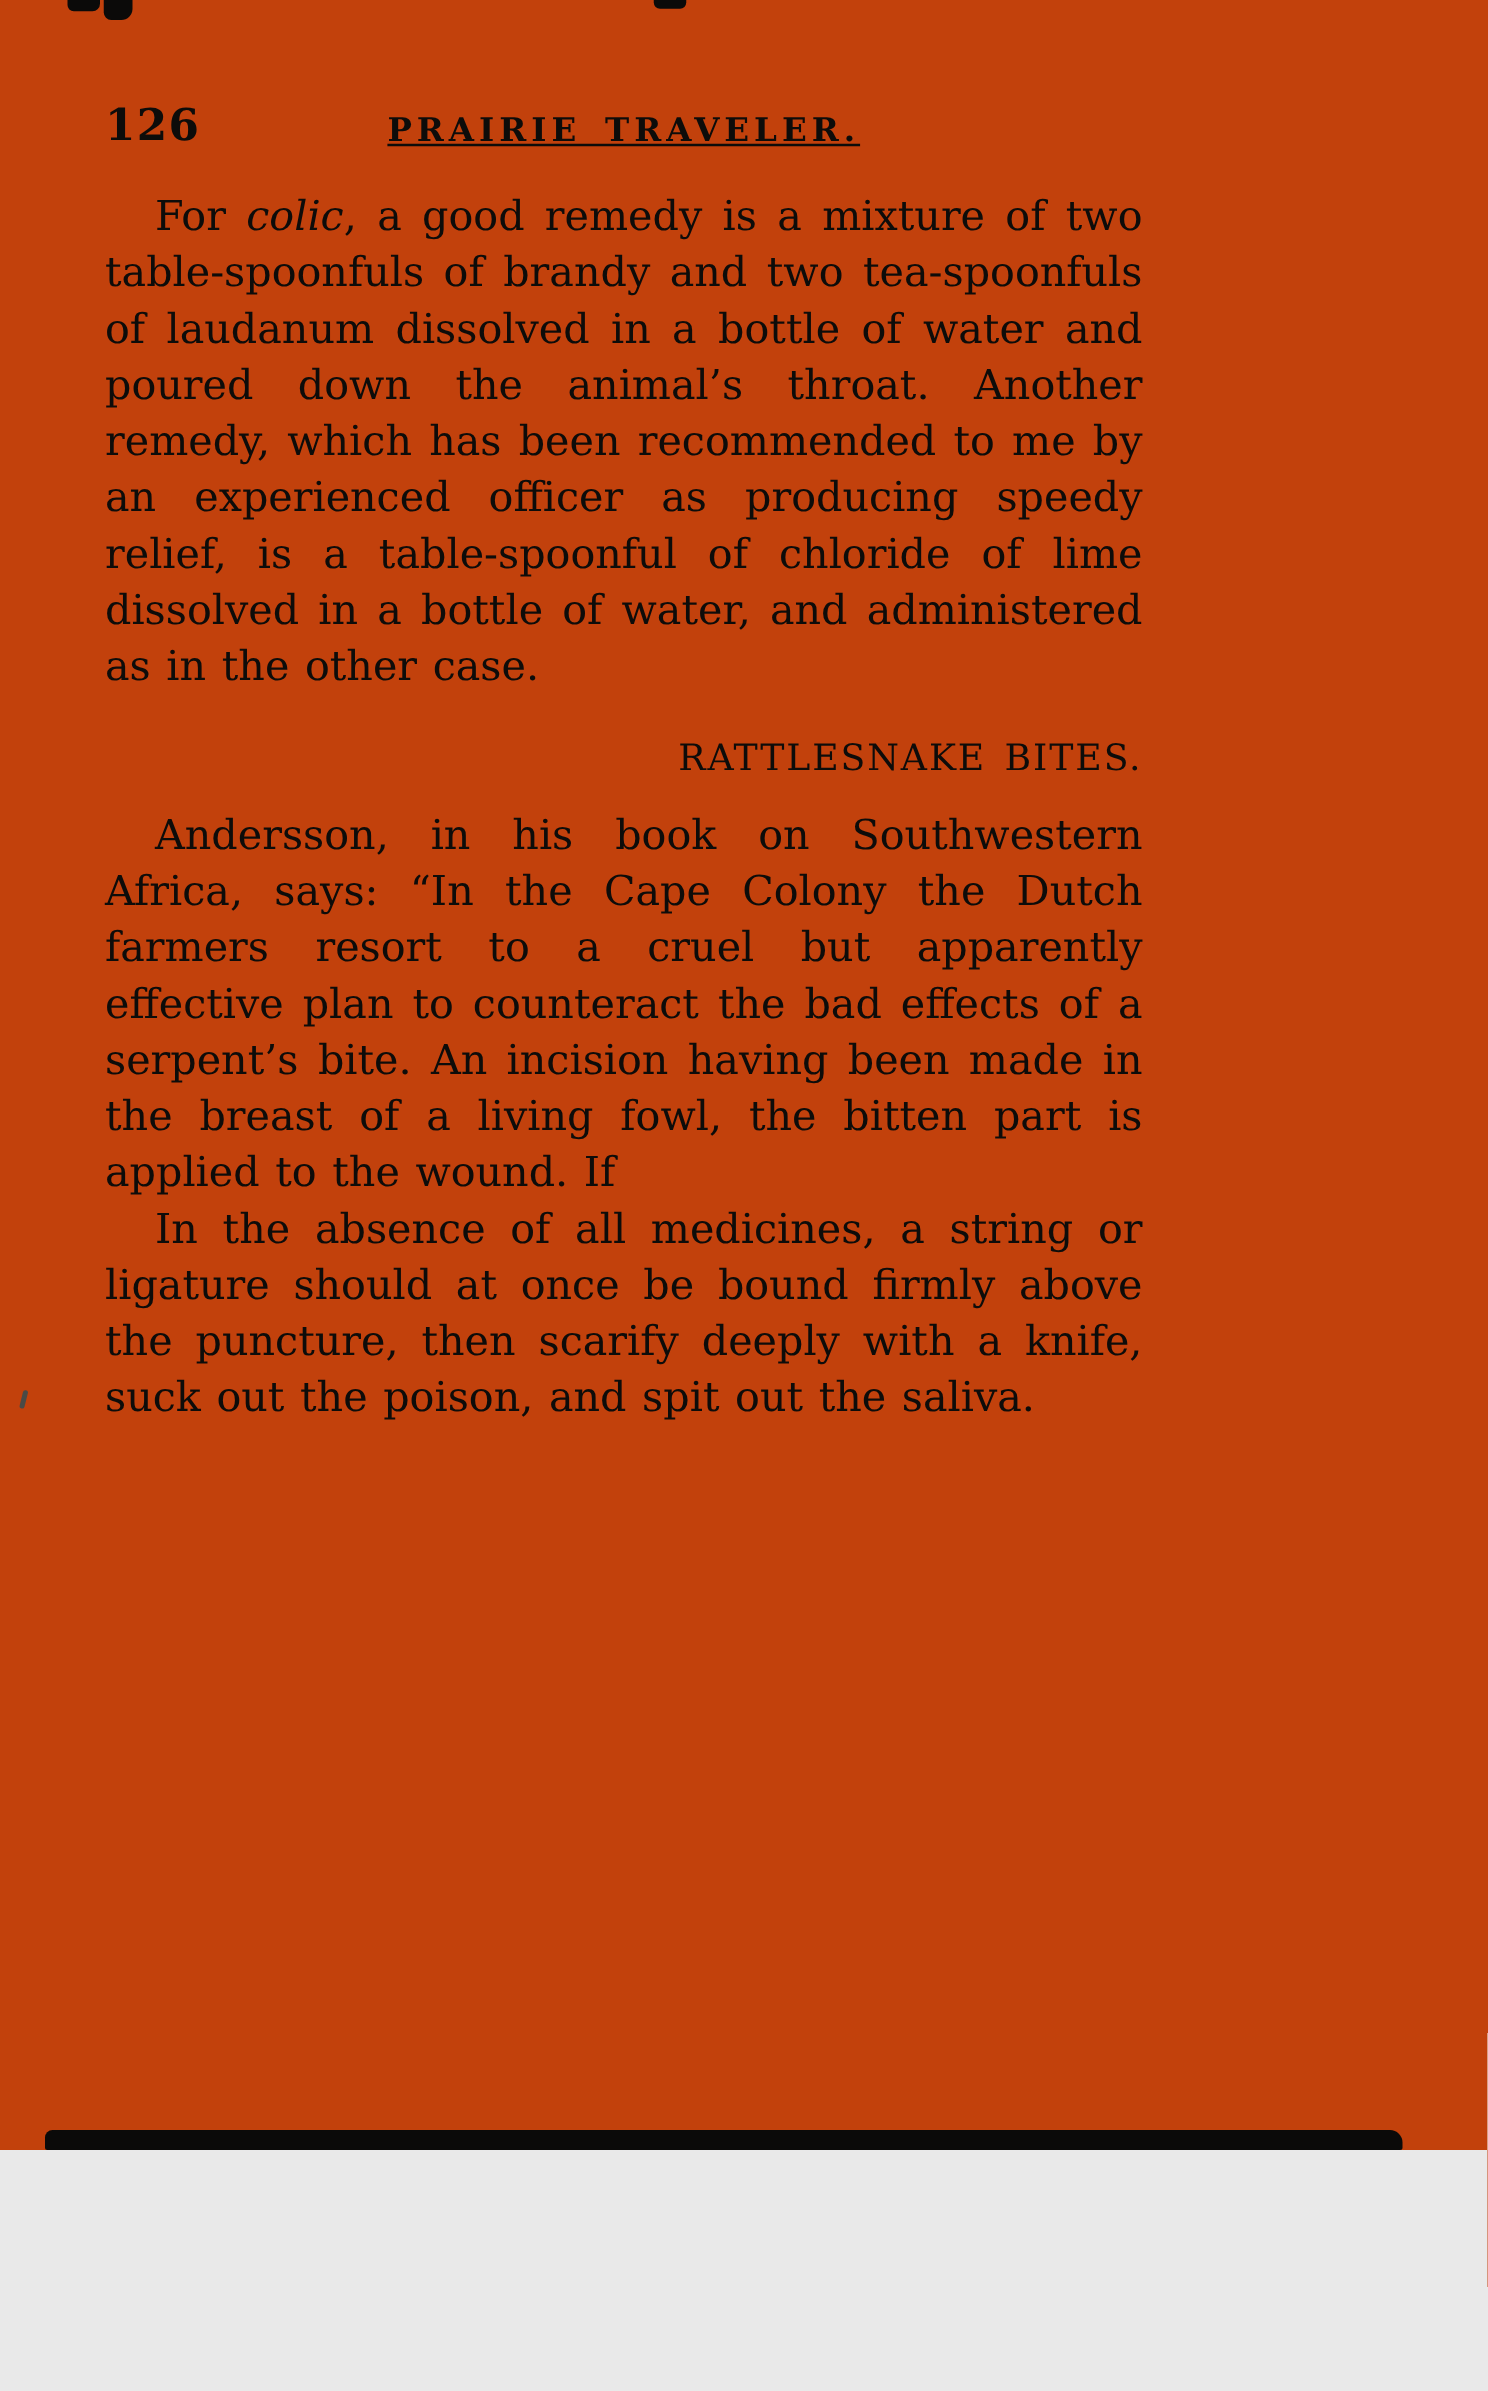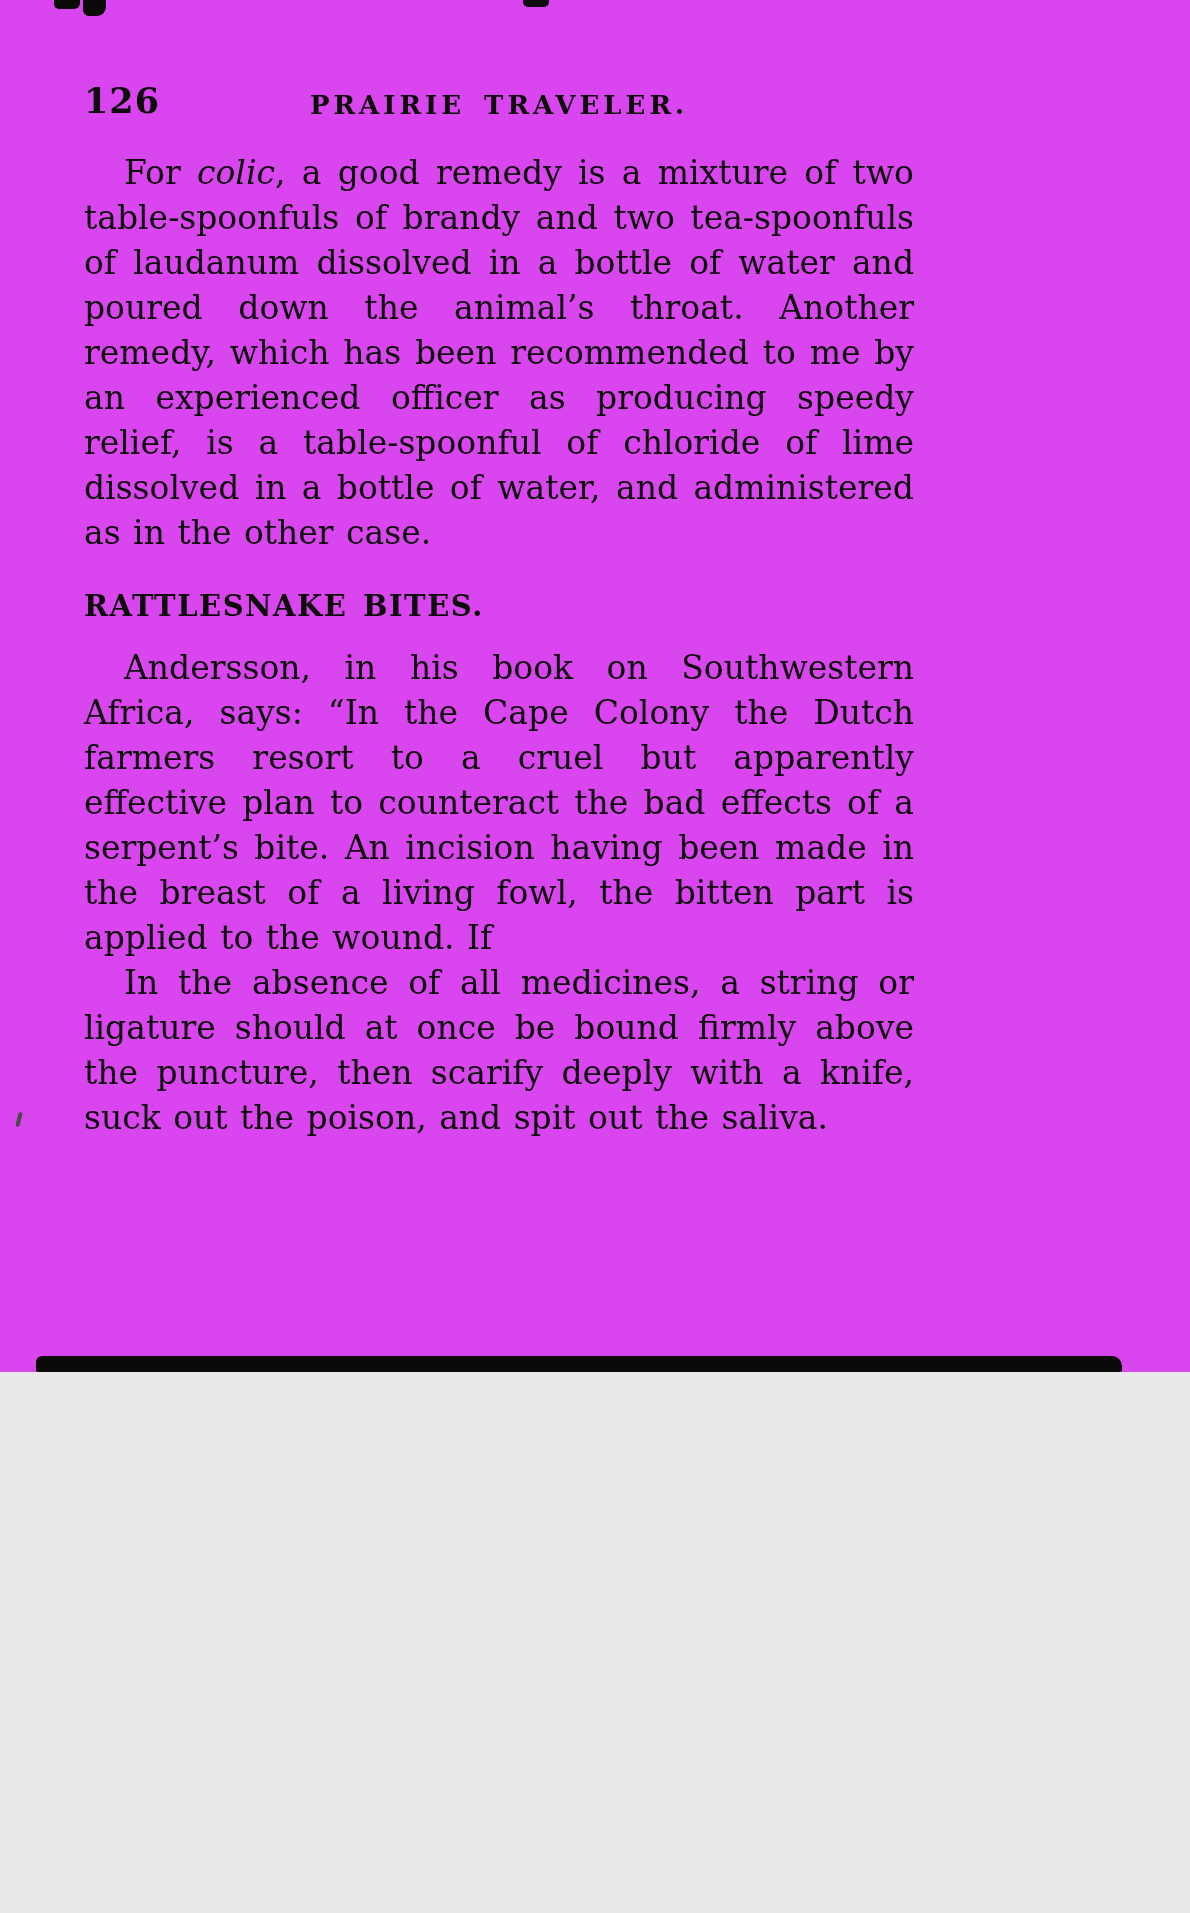--- a/index.html
+++ b/index.html
@@ -3,23 +3,23 @@
 <meta charset="utf-8">
 <style>
   html, body {
     margin: 0;
     padding: 0;
     background: #e9e9e9;
   }
   .page {
     position: relative;
     width: 1190px;
-    height: 1372px;
+    height: 1720px;
     margin: 0 auto;
-    background: #d946ef;
+    background: #c2410c;
     color: #0d0c0a;
     font-family: "DejaVu Serif", "Liberation Serif", serif;
     overflow: hidden;
   }
 
   
   .page-number {
     position: absolute;
     top: 80px;
     left: 84px;
@@ -30,20 +30,21 @@
   .running-title {
     position: absolute;
     top: 90px;
     left: 84px;
     width: 830px;
     text-align: center;
     font-size: 26px;
     font-weight: 700;
     letter-spacing: 4px;
     word-spacing: 6px;
+    text-decoration: underline;
   }
 
   
   .text-block {
     position: absolute;
     top: 150px;
     left: 84px;
     width: 830px;
   }
   .para {
@@ -53,23 +54,23 @@
     text-align: justify;
     text-indent: 40px;
     word-spacing: 2px;
     hyphens: auto;
     -webkit-hyphens: auto;
   }
   .term { font-style: italic; margin-top: 48px; }
 
   .section-heading {
     margin: 30px 0 18px 0;
-    text-align: left;
+    text-align: right;
     font-size: 29px;
-    font-weight: 700;
+    font-weight: 400;
     line-height: 42px;
     letter-spacing: 1.5px;
     word-spacing: 4px;
   }
 
   
   .artifact {
     position: absolute;
     background: #0b0a09;
   }

